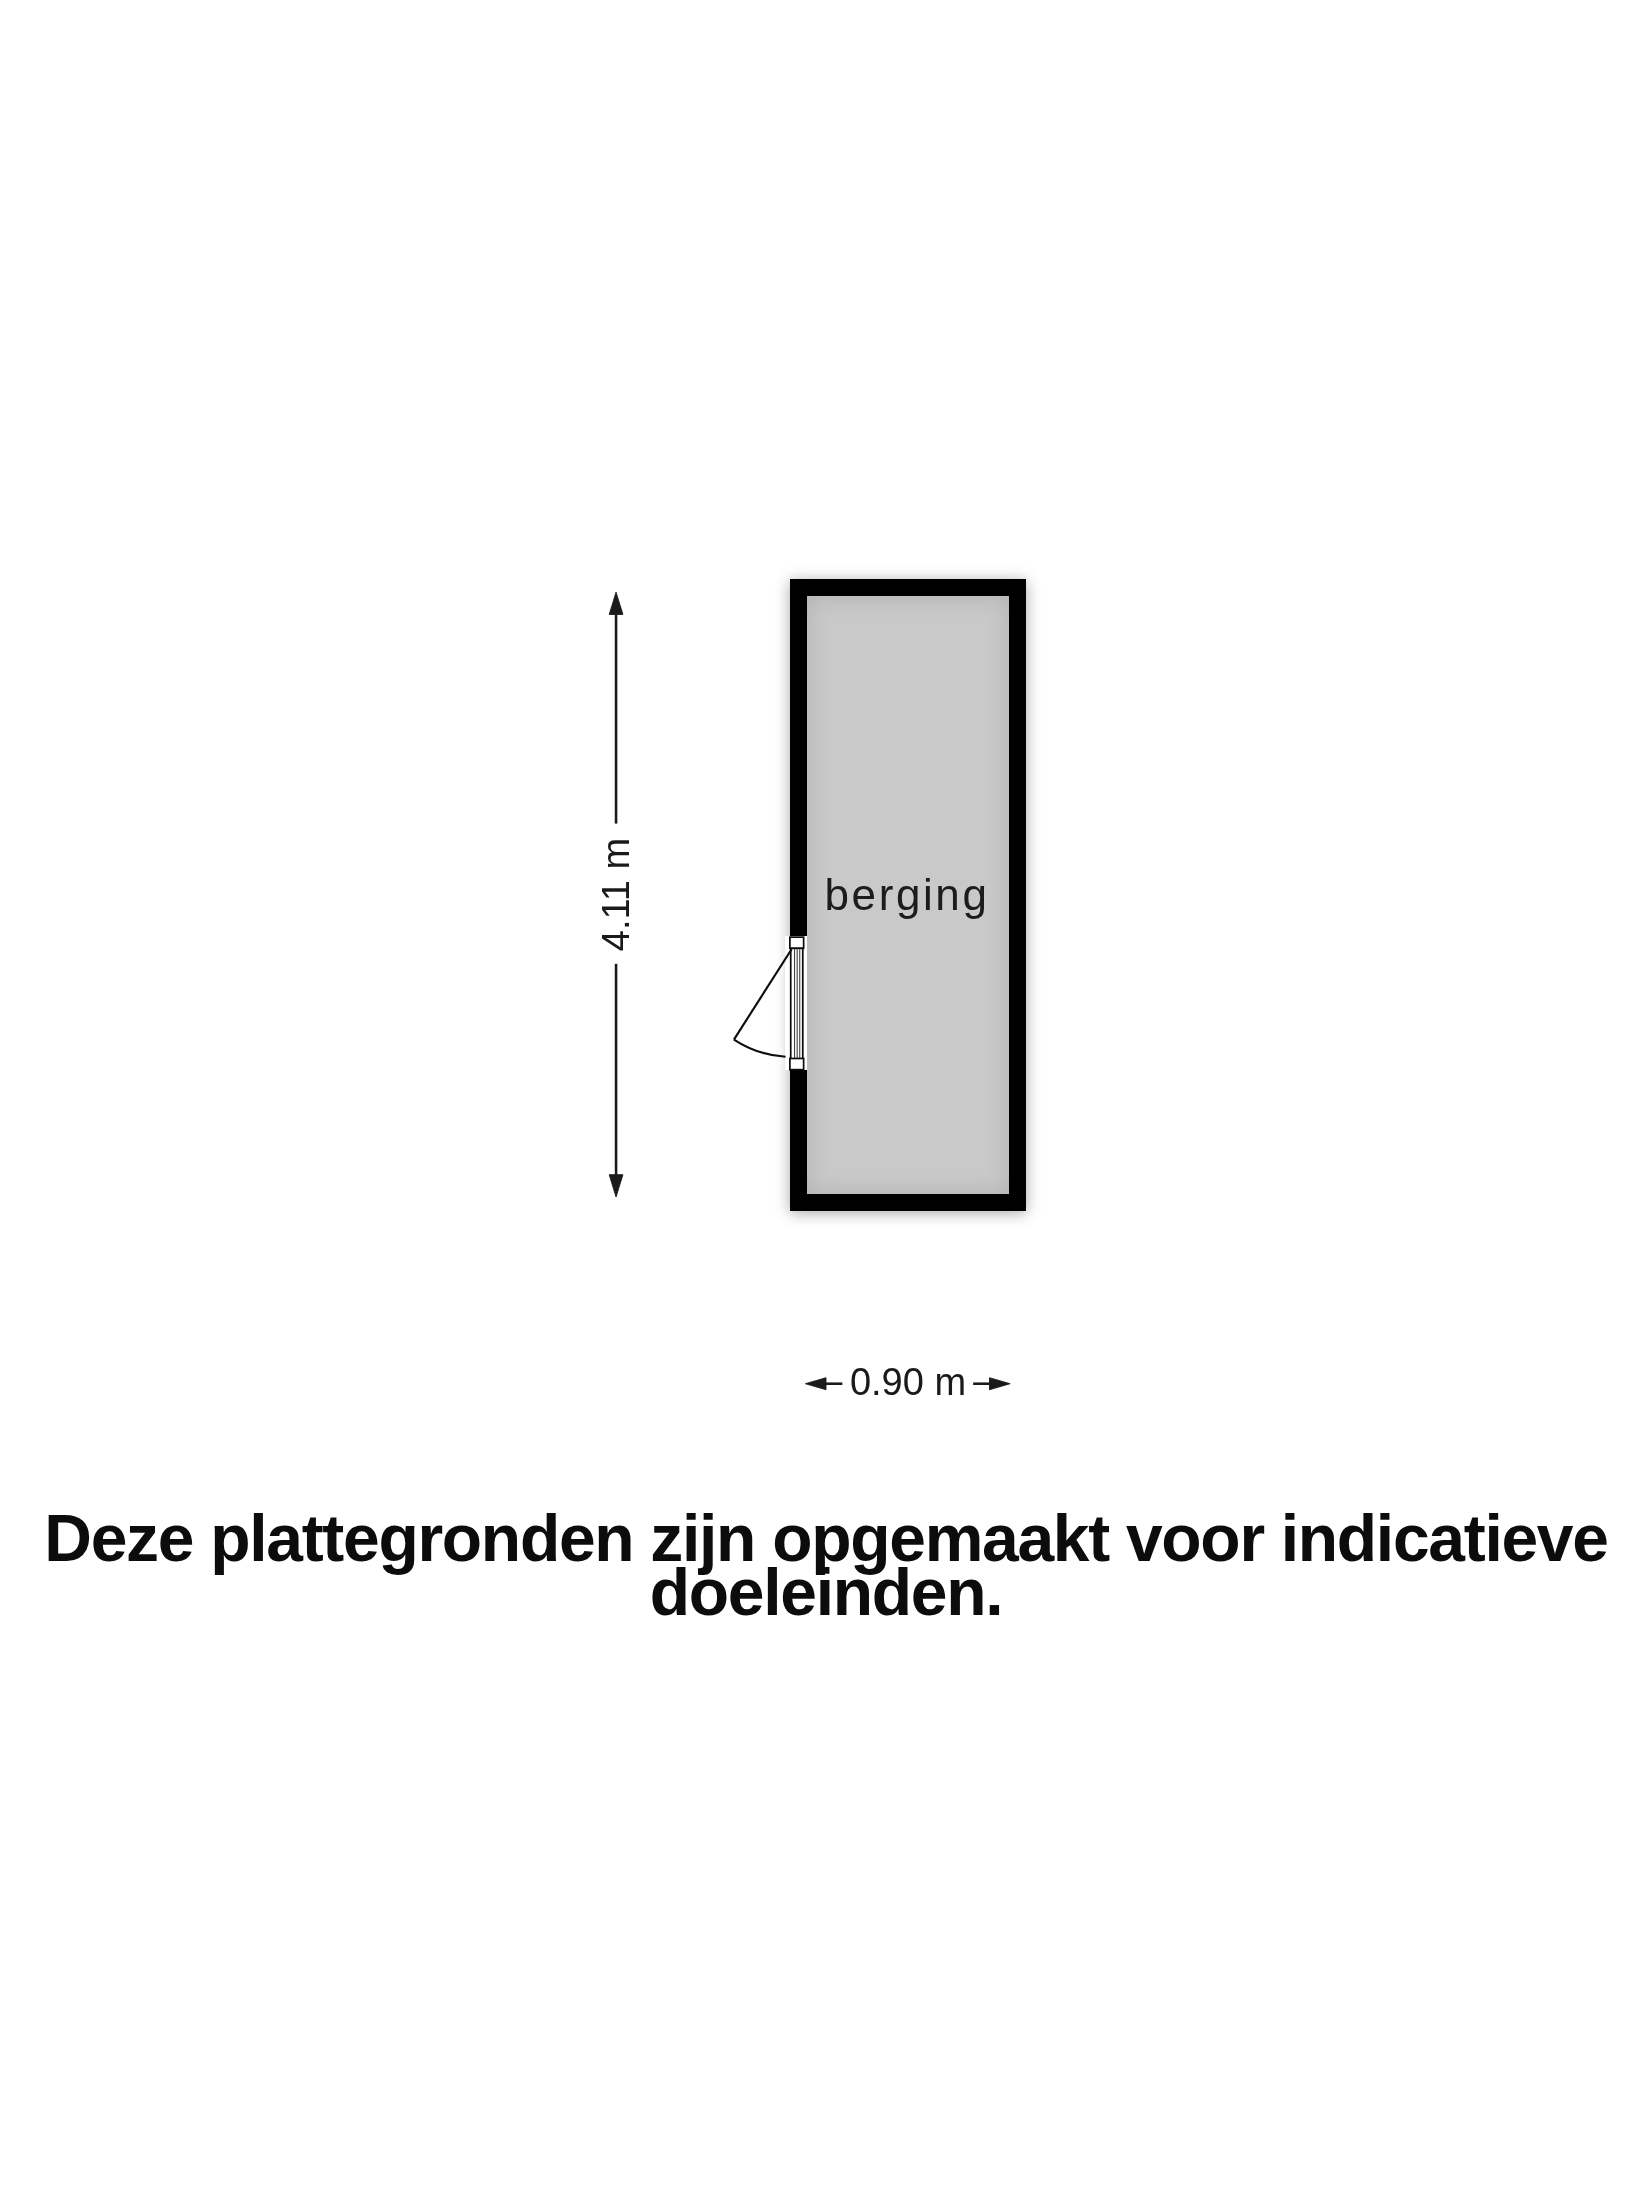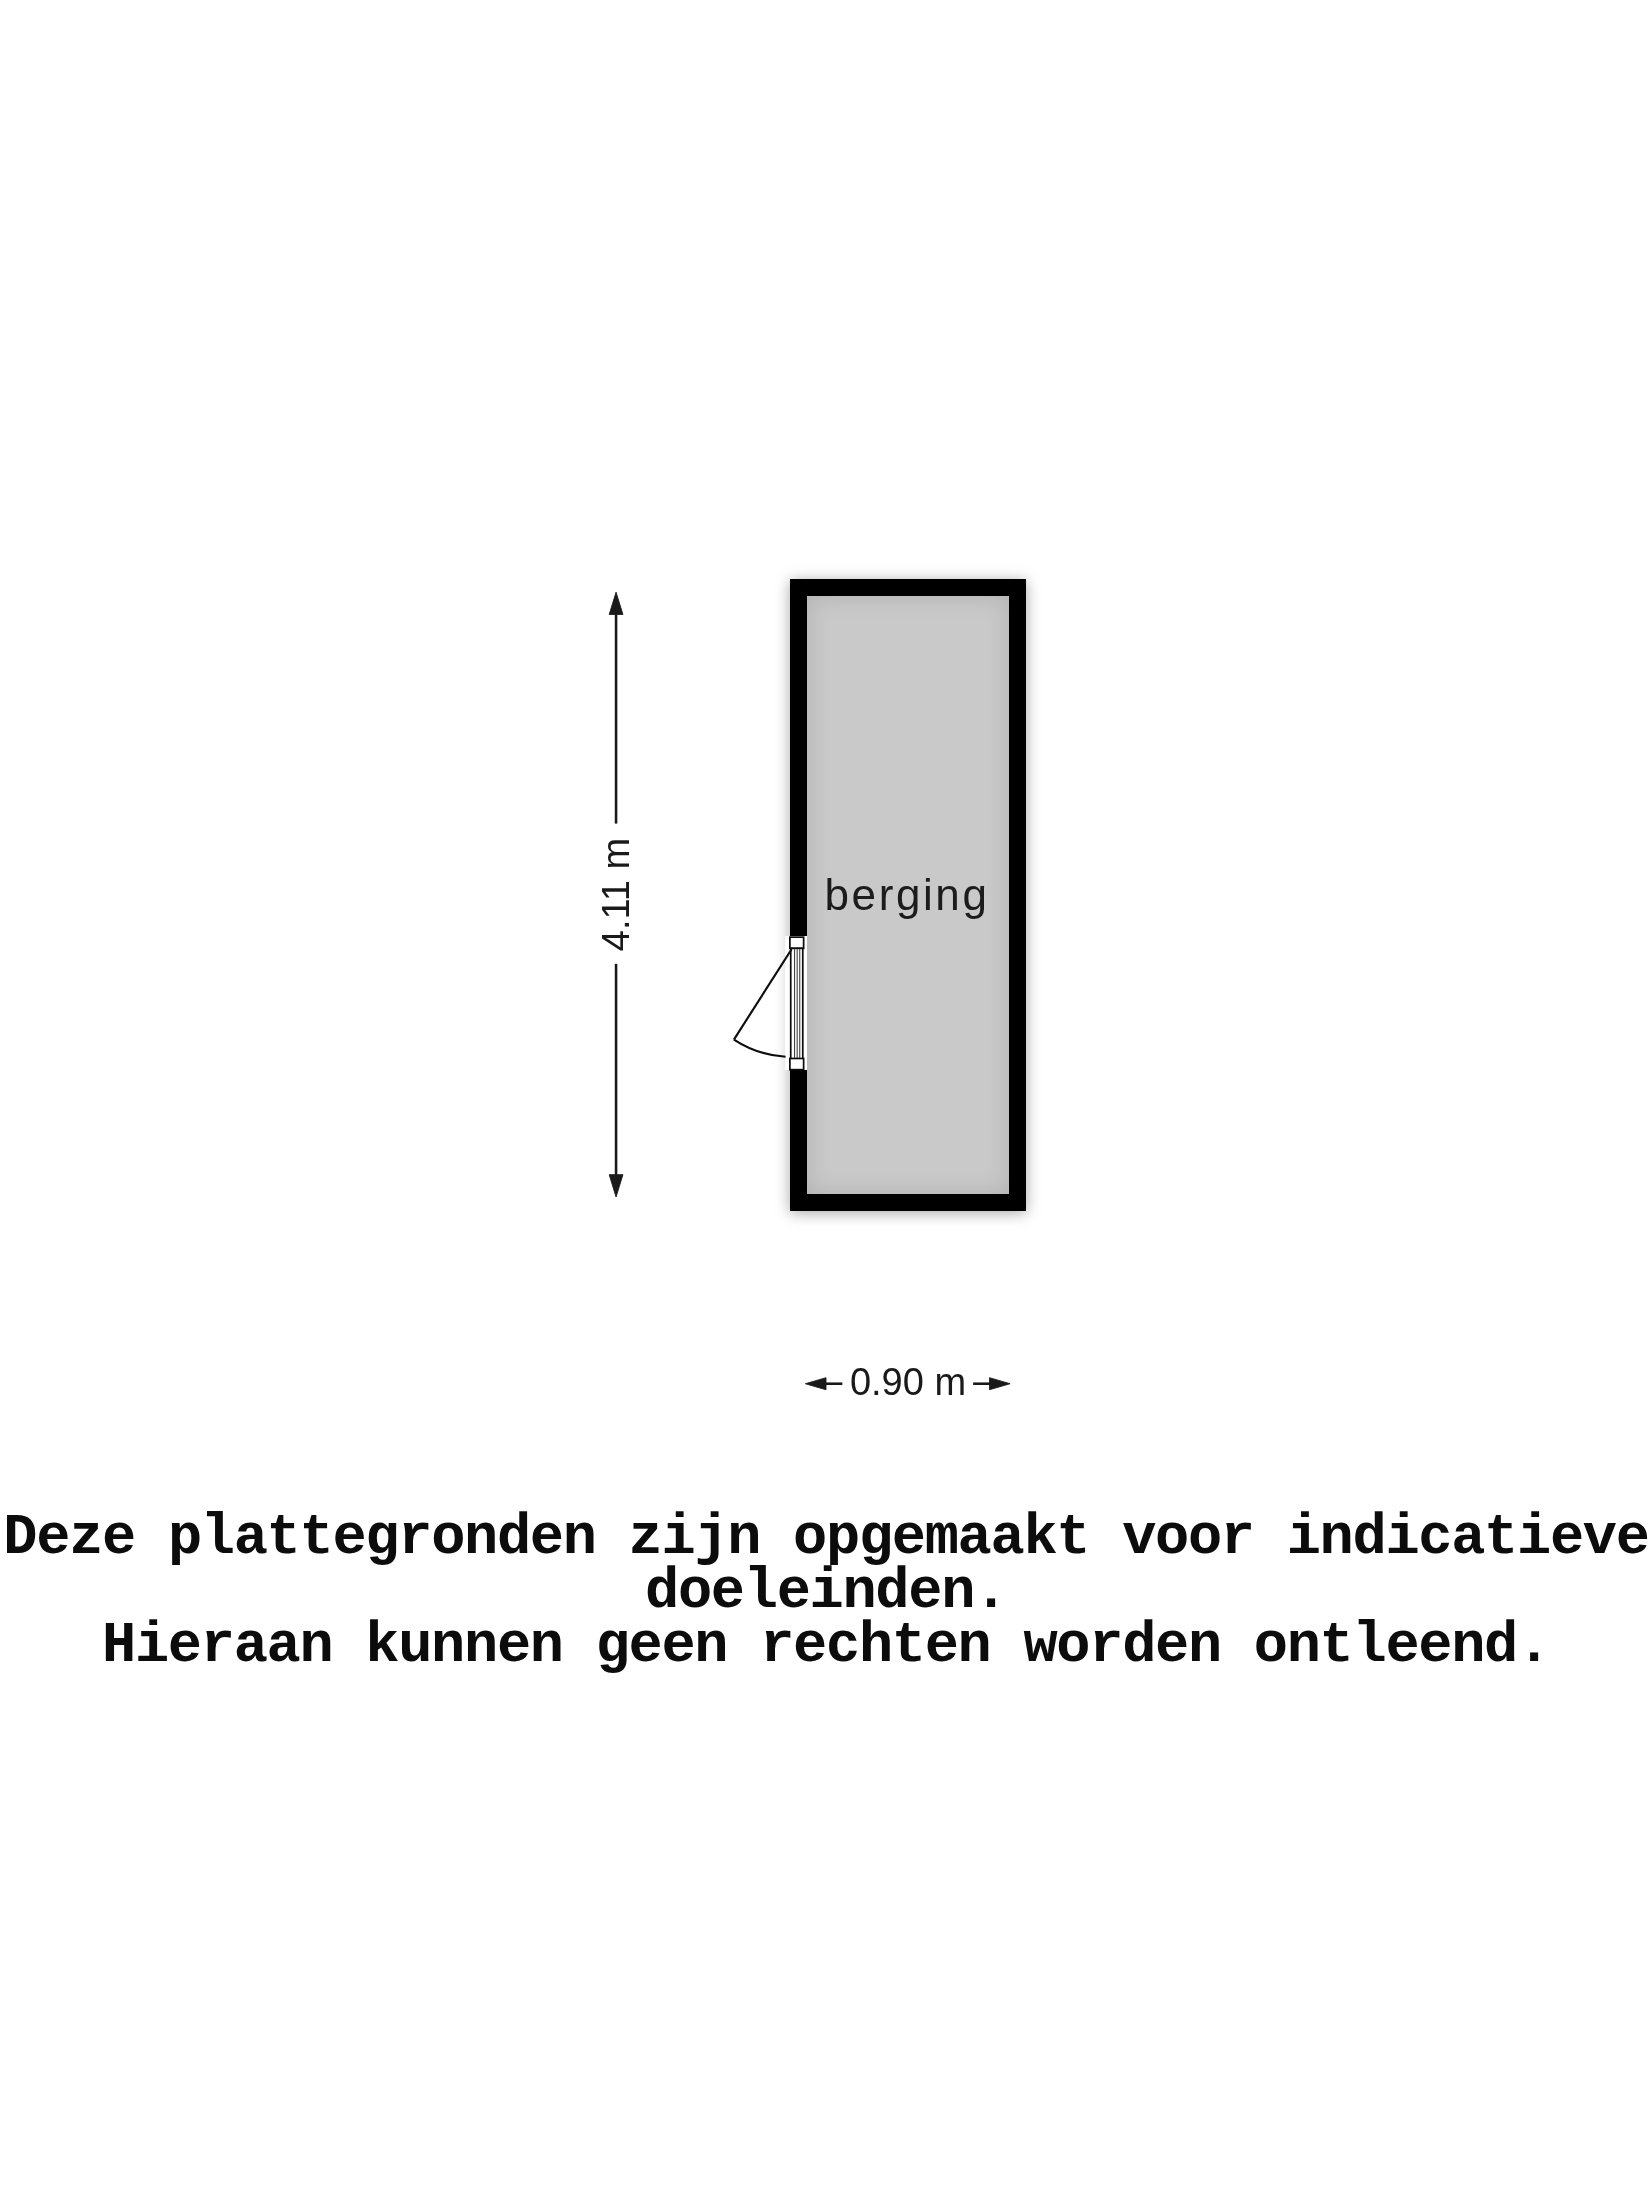--- a/index.html
+++ b/index.html
@@ -85,25 +85,24 @@
     line-height: 45px;
     color: #1a1a1a;
   }
   .disclaimer {
     position: absolute;
     left: 0;
     top: 1511px;
     width: 1652px;
     text-align: center;
     font-weight: bold;
-    font-size: 57px;
+    font-size: 66px;
     line-height: 54px;
     letter-spacing: -1.3px;
     color: #0c0c0c;
-    font-family: Liberation Mono, monospace;
   }
 </style>
 </head>
 <body>
 
 <div class="stage">
 
   <div class="room">
     <div class="room-floor"></div>
   </div>
@@ -139,17 +138,16 @@
   </svg>
 
   <div class="room-label">berging</div>
 
   <div class="dim-label-height">4.11 m</div>
 
   <div class="dim-label-width">0.90 m</div>
 
   <div class="disclaimer">
     <div>Deze plattegronden zijn opgemaakt voor indicatieve doeleinden.</div>
-    <div>Hieraan kunnen geen rechten worden ontleend.</div>
   </div>
 
 </div>
 
 
 </body></html>

